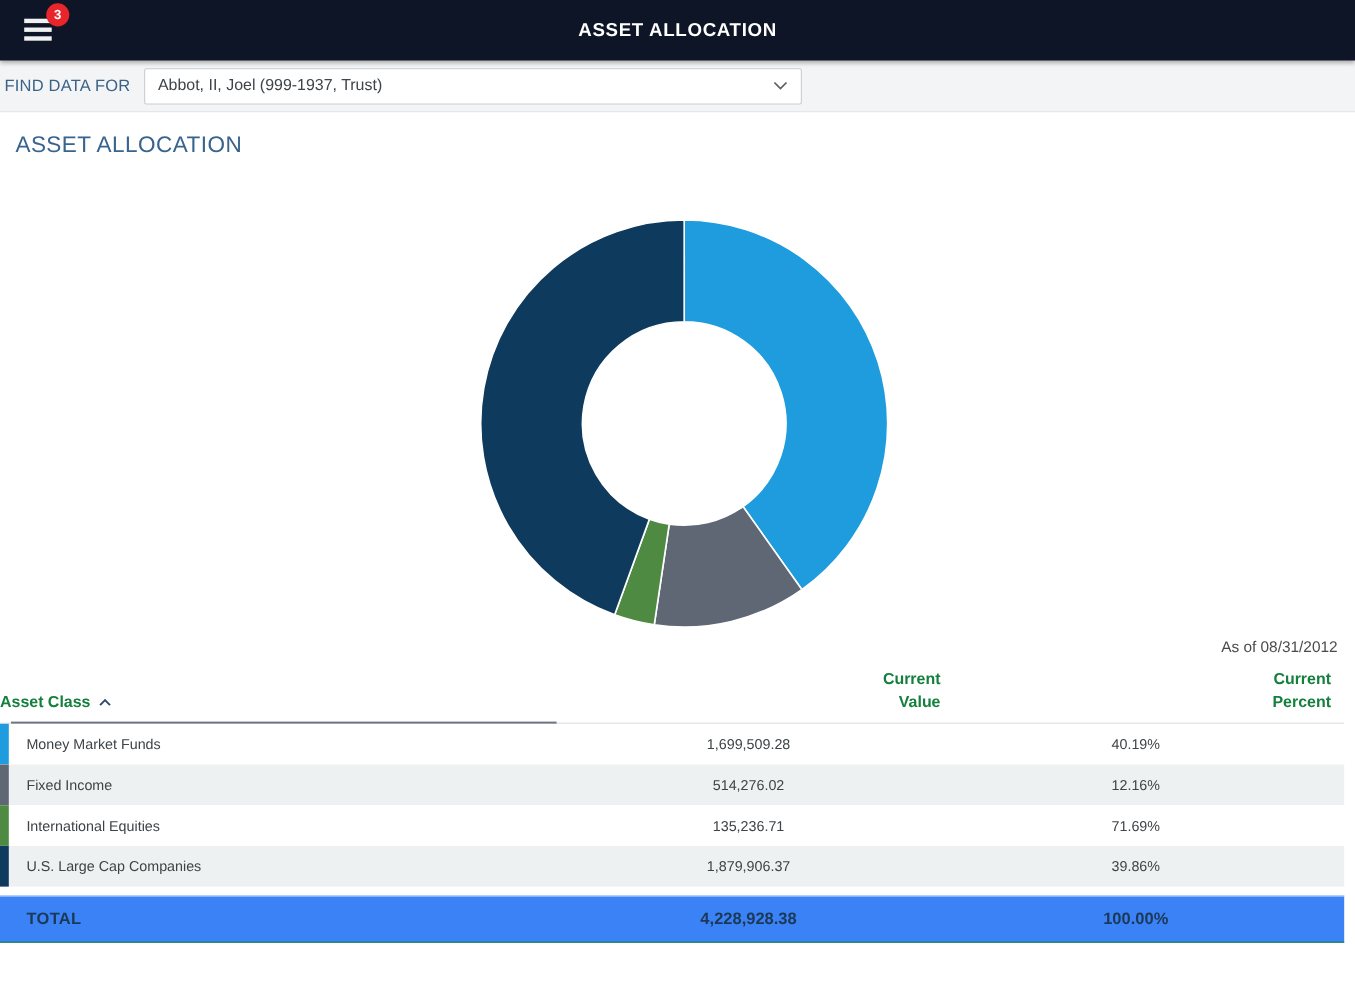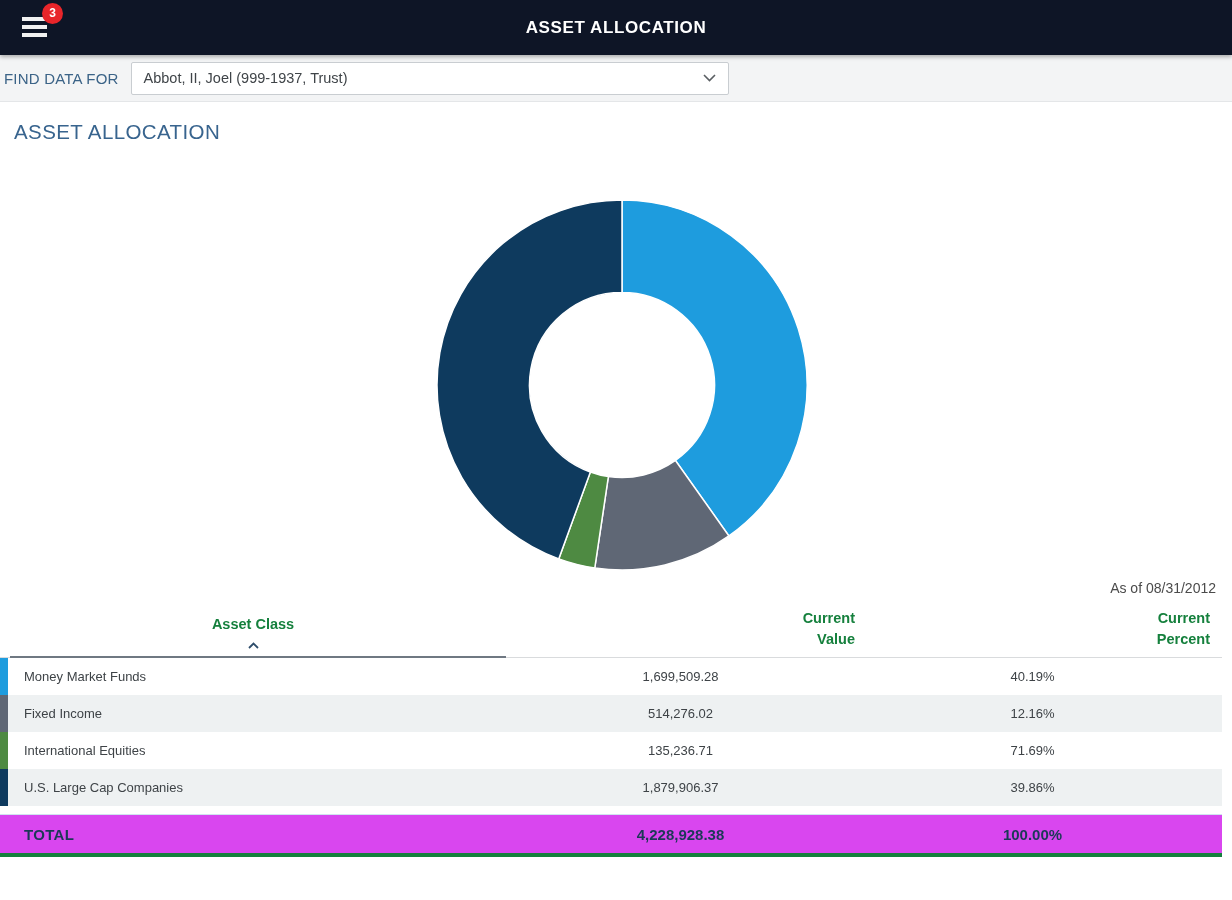--- a/index.html
+++ b/index.html
@@ -39,35 +39,35 @@
           color:#4B4B4B; font-size:14px; height:20px; }
 
   
   .table { width:1222px; }
   .grid3 { display:grid; grid-template-columns:506px 349px 1fr; }
   .thead { align-items:end; height:58px; padding-bottom:8px;
            border-bottom:1px solid #D9DBDD; position:relative; }
   .thead::after { content:""; position:absolute; left:10px; width:496px; bottom:-1px;
                   height:2px; background:#6F7882; }
   .th { color:#15803d; font-weight:bold; font-size:14.5px; line-height:1.4; }
-  .th-asset { display:flex; align-items:center; gap:8px; cursor:pointer;flex-direction:column; }
+  .th-asset { display:flex; align-items:center; gap:8px; cursor:pointer; }
   .th-right { text-align:right; white-space:pre-line; }
   .th-percent { padding-right:12px; }
 
   .tr { position:relative; height:37px; align-items:center;
         font-size:13px; color:#3E4347; background:#ffffff; }
   .tr.alt { background:#EEF1F2; }
   .swatch { position:absolute; left:0; top:0; width:8px; height:100%; }
   .td-asset { padding-left:24px; }
   .td-right { text-align:center; }
   .td-percent { padding-right:12px; }
 
   .total-gap { height:8px; background:#ffffff; }
-  .total { height:43px; align-items:center; background:#d946ef;
-           border-top:1px solid #CFE4EF; border-bottom:4px solid #15803d;
+  .total { height:43px; align-items:center; background:#3b82f6;
+           border-top:1px solid #CFE4EF; border-bottom:1px solid #15803d;
            font-weight:bold; color:#1B3956; font-size:15px; }
   .total-label { padding-left:24px; letter-spacing:.3px; }
 </style>
 </head>
 <body>
 
 <header class="topbar">
   <button class="menu-btn">
     <span class="menu-bars">
       <span></span><span></span><span></span>

